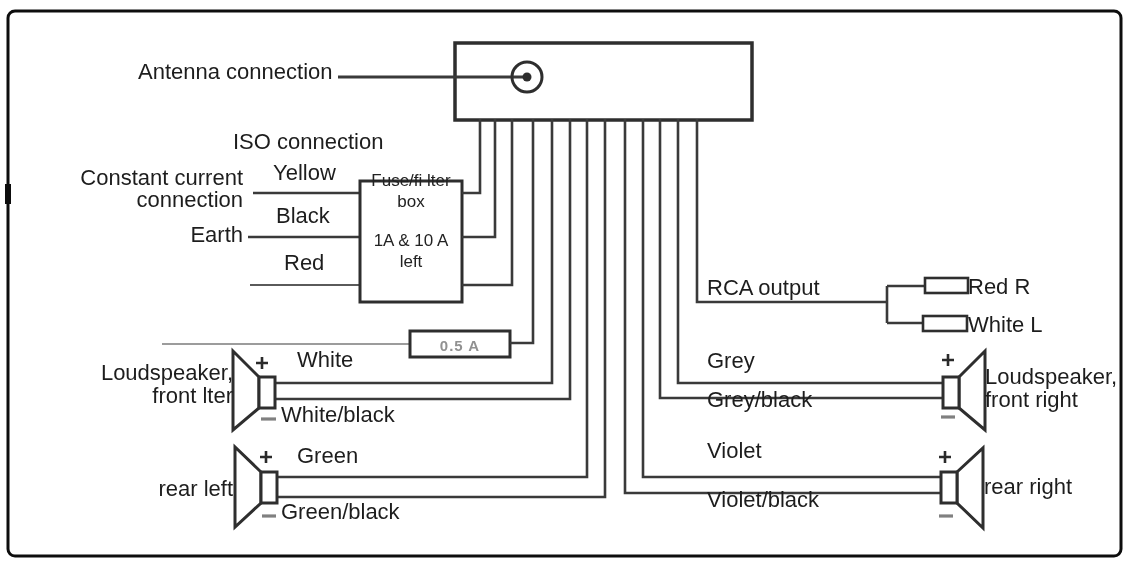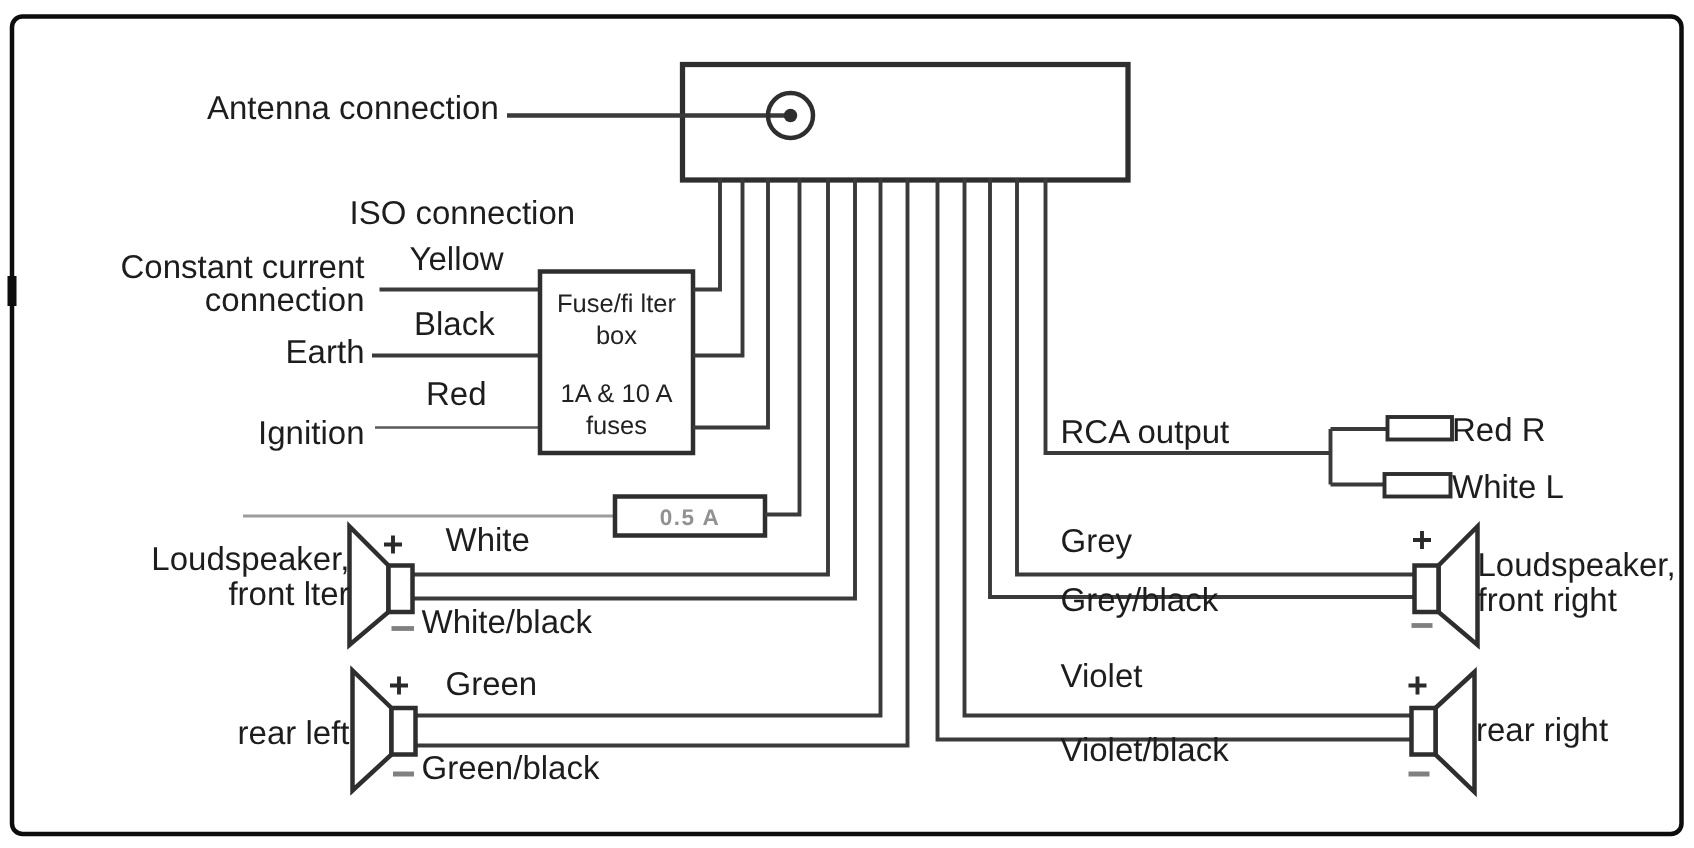--- a/index.html
+++ b/index.html
@@ -85,31 +85,30 @@
       <line x1="939" y1="516" x2="953" y2="516" stroke="#808080" stroke-width="3.2"></line>
     </g>
   </svg>
 
   <div class="lbl" style="left:138px;top:61px;">Antenna connection</div>
   <div class="lbl" style="left:233px;top:131px;">ISO connection</div>
 
   <div class="lbl r" style="left:80px;top:167px;width:163px;">Constant current</div>
   <div class="lbl r" style="left:80px;top:224px;width:163px;">Earth</div>
   <div class="lbl r" style="left:80px;top:189px;width:163px;">connection</div>
-  <div class="lbl r" style="left:80px;top:278px;width:163px;">Ignition</div>
 
   <div class="lbl" style="left:273px;top:162px;">Yellow</div>
   <div class="lbl" style="left:276px;top:205px;">Black</div>
   <div class="lbl" style="left:284px;top:252px;">Red</div>
 
-  <div style="position:absolute;left:362px;top:192px;width:98px;">
+  <div style="position:absolute;left:362px;top:170px;width:98px;">
     <div class="fusetext">Fuse/fi lter</div>
     <div class="fusetext">box</div>
     <div class="fusetext" style="margin-top:18px;">1A &amp; 10 A</div>
-    <div class="fusetext">fuses</div>
+    <div class="fusetext">left</div>
   </div>
 
   <div class="lbl amp" style="left:410px;top:335px;width:100px;">0.5 A</div>
 
   <div class="lbl r" style="left:96px;top:362px;width:137px;">Loudspeaker,</div>
   <div class="lbl r" style="left:96px;top:385px;width:137px;">front lter</div>
   <div class="lbl" style="left:297px;top:349px;">White</div>
   <div class="lbl" style="left:281px;top:404px;">White/black</div>
 
   <div class="lbl r" style="left:96px;top:478px;width:137px;">rear left</div>

